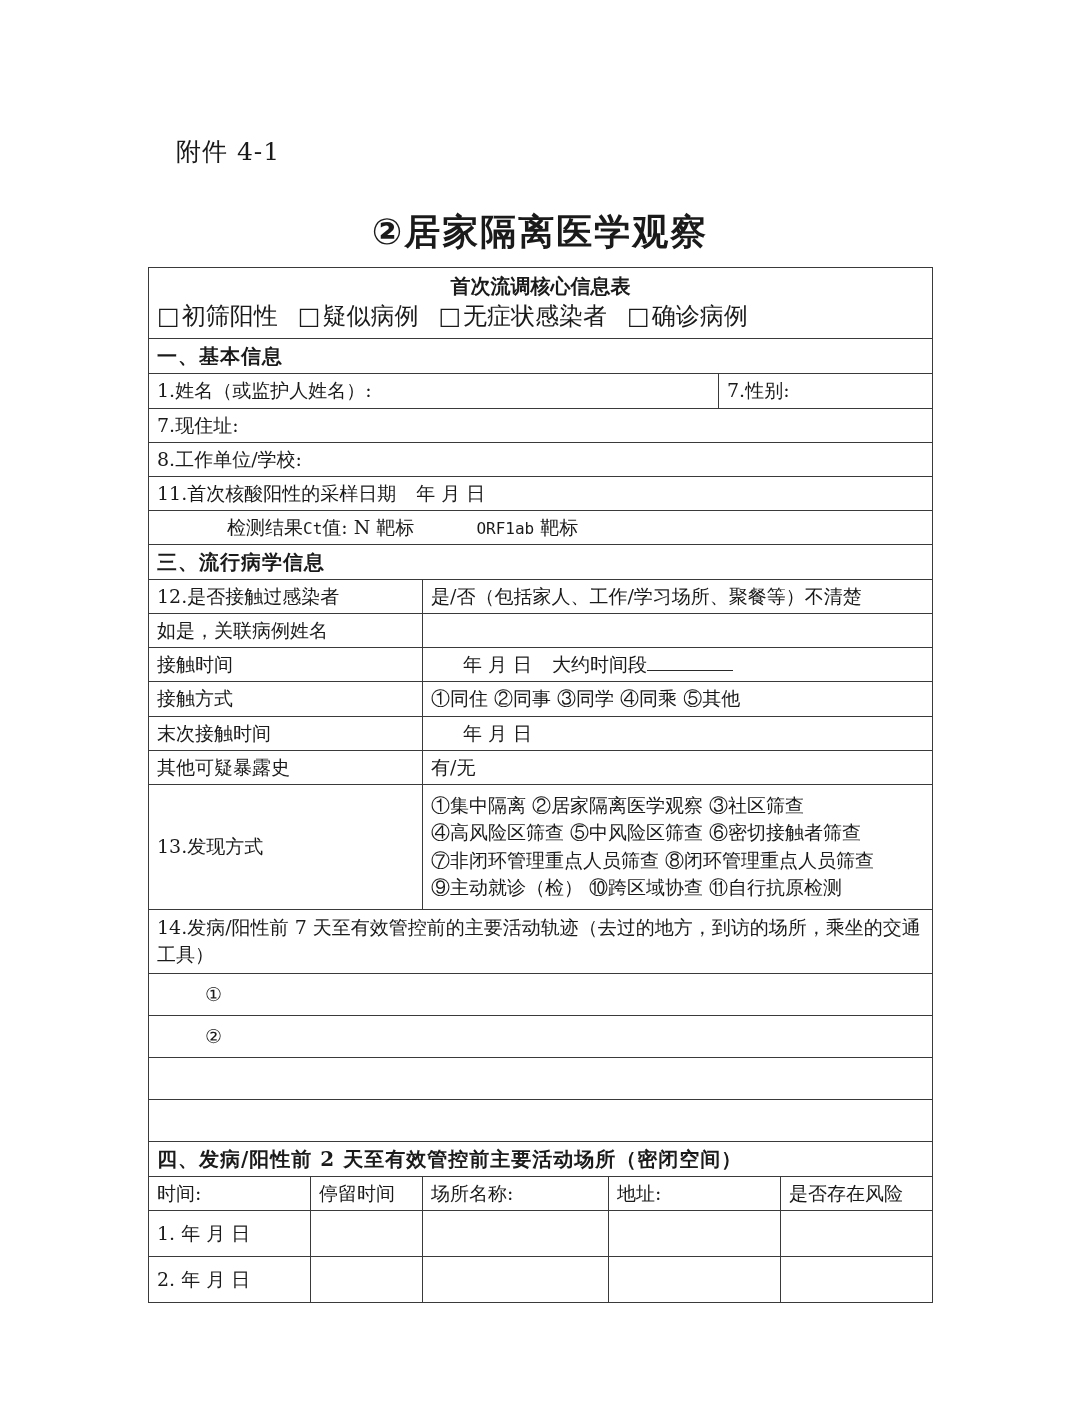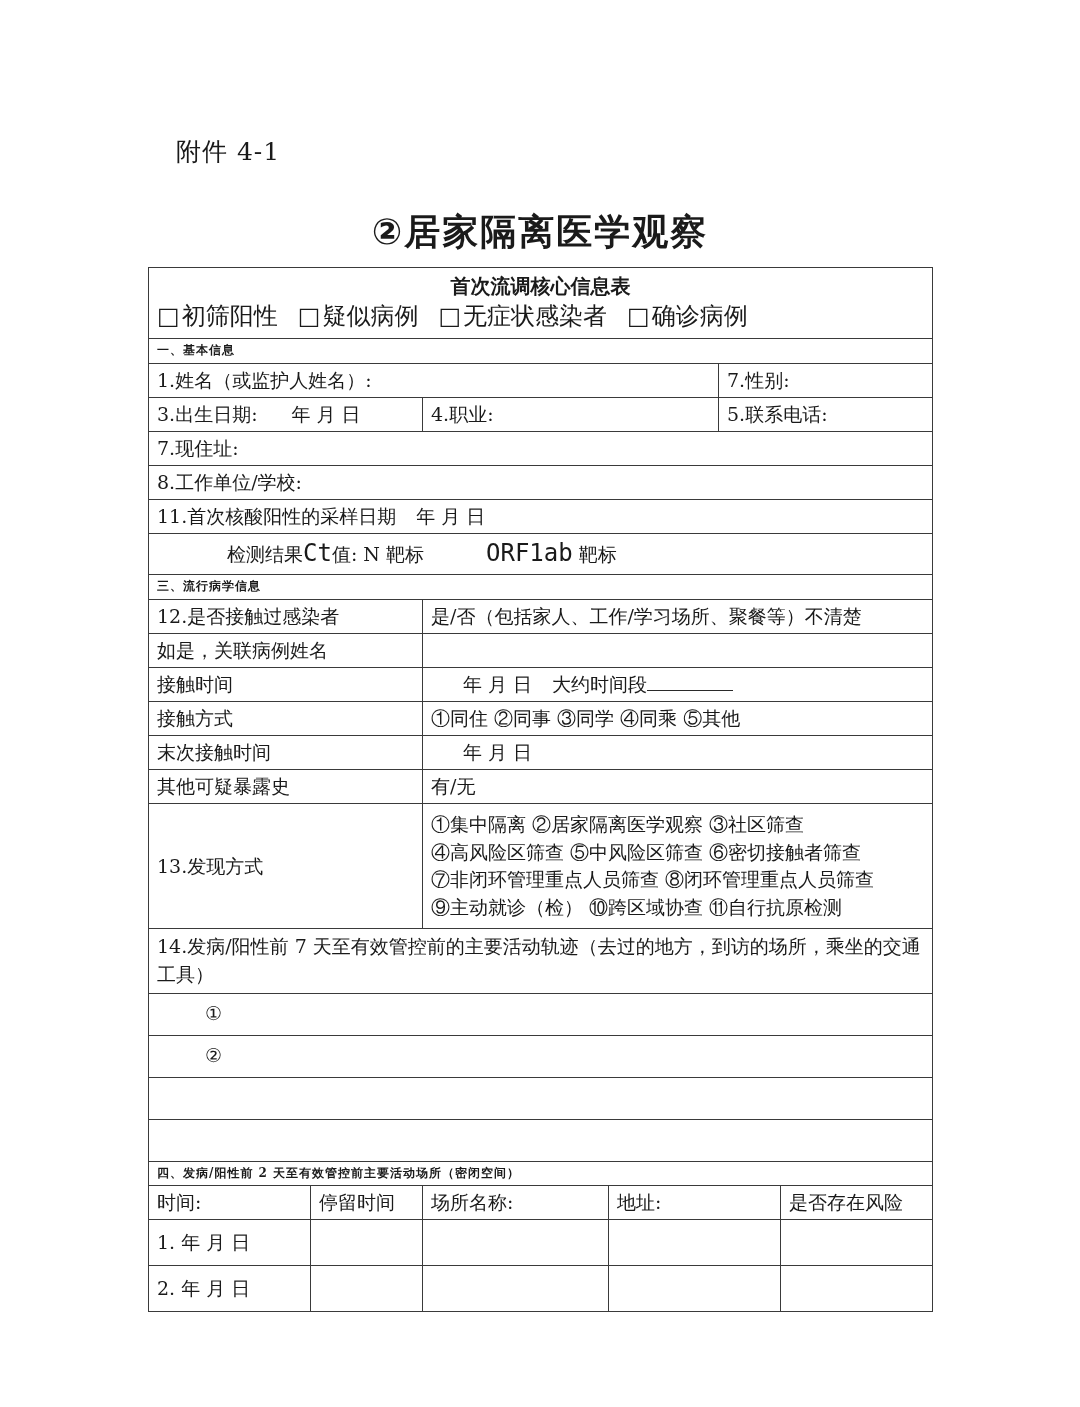--- a/index.html
+++ b/index.html
@@ -79,26 +79,26 @@
     font-size: 24px;
   }
   .checks-cell .cb {
     display: inline-block;
     margin-right: 2px;
   }
   .check-item { margin-right: 20px; white-space: nowrap; }
 
   .sect-head {
     font-weight: bold;
-    font-size: 12px;
+    font-size: 20px;
     letter-spacing: 1px;
     font-family: "DejaVu Sans", "Liberation Sans", sans-serif;
   }
 
-  .mono { font-family: "DejaVu Sans Mono", "Liberation Mono", monospace; font-size: 24px; }
+  .mono { font-family: "DejaVu Sans Mono", "Liberation Mono", monospace; font-size: 16px; }
 
   .indent-1 { padding-left: 78px !important; }
   .indent-2 { padding-left: 56px !important; }
   .indent-c { padding-left: 40px !important; }
 
   .ml-gap { display:inline-block; width: 34px; }
   .ml-gap-s { display:inline-block; width: 20px; }
   .ml-gap-l { display:inline-block; width: 62px; }
 
   .opts-cell { line-height: 1.45; padding-top: 7px !important; padding-bottom: 7px !important; }
@@ -150,25 +150,20 @@
 
     <tr>
       <td colspan="6" class="sect-head">一、基本信息</td>
     </tr>
 
     <tr>
       <td colspan="4">1.姓名（或监护人姓名）:</td>
       <td colspan="2">7.性别:</td>
     </tr>
 
-    <tr>
-      <td colspan="2" class="nowrap"><span>3.出生日期:</span><span class="ml-gap"></span><span>年  月  日</span></td>
-      <td colspan="2">4.职业:</td>
-      <td colspan="2">5.联系电话:</td>
-    </tr>
 
 
     <tr>
       <td colspan="6">7.现住址:</td>
     </tr>
 
     <tr>
       <td colspan="6">8.工作单位/学校:</td>
     </tr>
 

